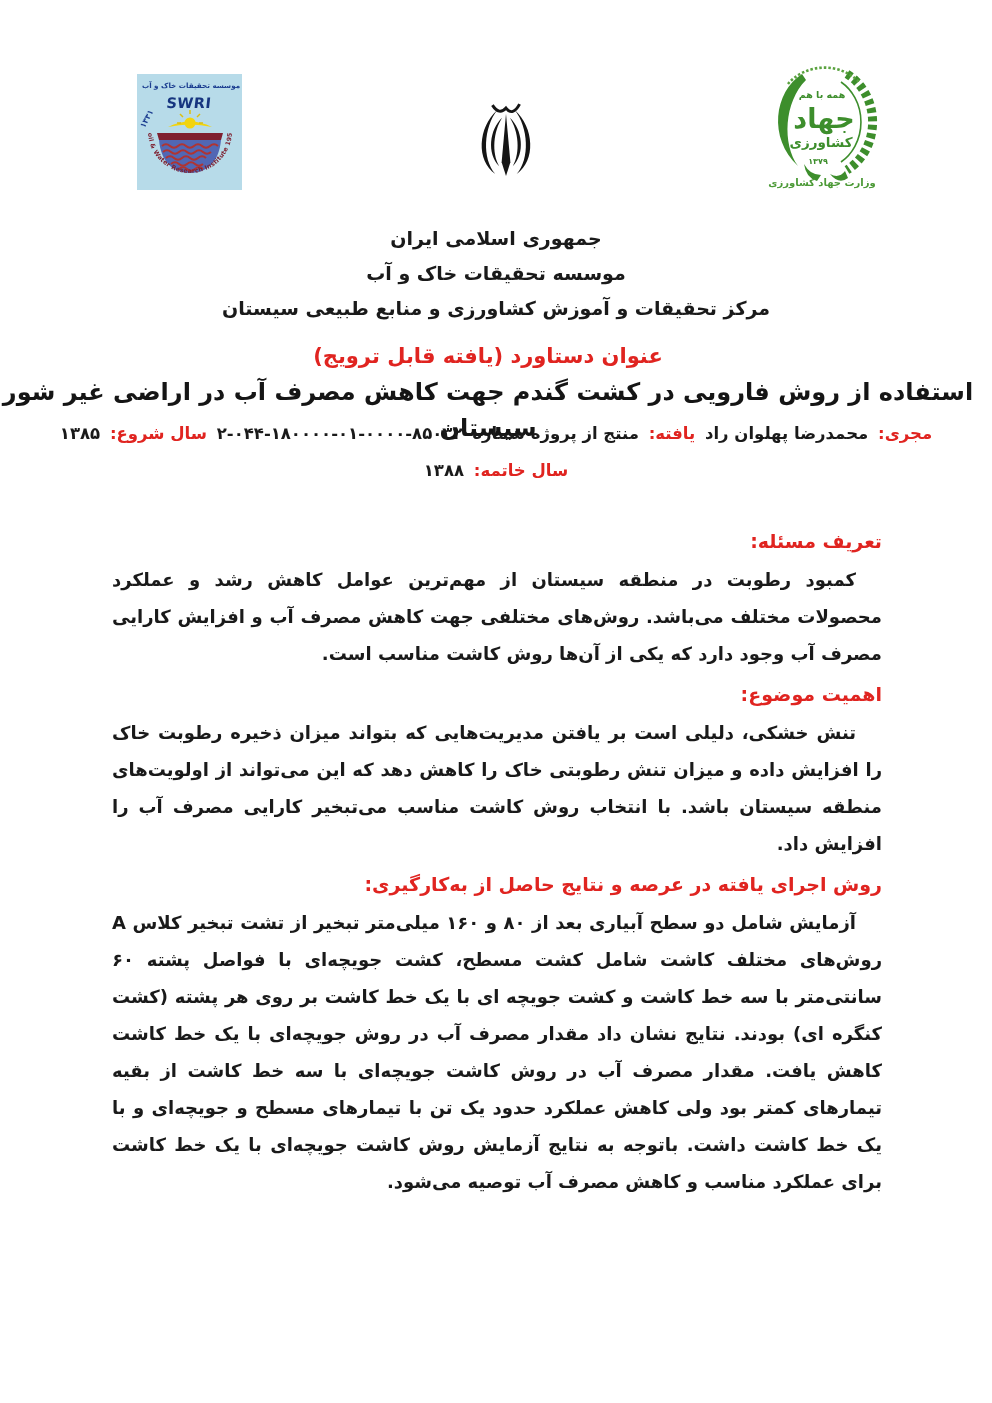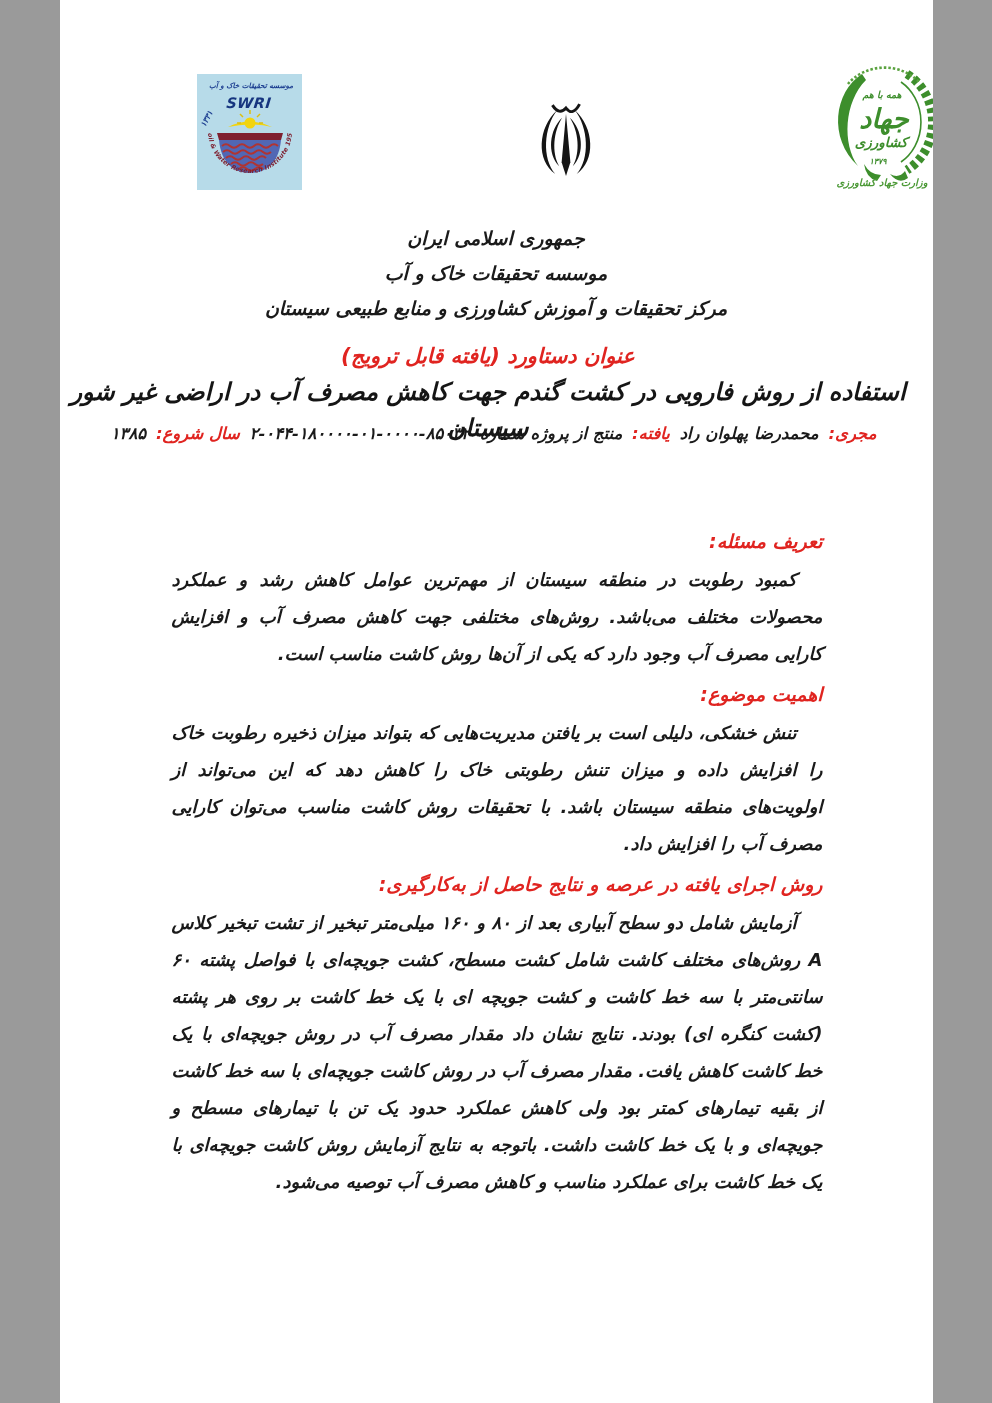--- a/index.html
+++ b/index.html
@@ -1,18 +1,18 @@
 <!DOCTYPE html>
 <html lang="fa" style="--accent: #e02420;"><head>
 <meta charset="utf-8">
 <style>
   html,body{margin:0;padding:0;background:#9a9a9a;}
   .page{
-    position:relative;width:873px;height:1403px;margin:0 auto;background:#ffffff;
-    font-family:"DejaVu Sans",sans-serif;overflow:hidden;color:#1a1a1a;font-style:italic;
+    position:relative;width:992px;height:1403px;margin:0 auto;background:#ffffff;
+    font-family:"DejaVu Sans",sans-serif;overflow:hidden;color:#1a1a1a;
   }
   
   .logo{position:absolute;}
   .logo-swri{left:137px;top:74px;width:105px;height:116px;}
   .logo-emblem{left:474px;top:100px;width:64px;height:82px;}
   .logo-moaj{left:760px;top:60px;width:126px;height:132px;}
   .logo svg{display:block;width:100%;height:100%;}
   .svg-bold{font-family:"DejaVu Sans",sans-serif;font-weight:bold;}
   
   .org-block{
@@ -128,30 +128,34 @@
   <div class="meta-block">
     <div>
       <span class="red">مجری:</span>
       <span class="gap-wide">محمدرضا پهلوان راد</span>
       <span class="red">یافته:</span>
       <span>منتج از پروژه شماره</span>
       <span class="num-ltr">۲-۰۴۴-۱۸۰۰۰۰-۰۱-۰۰۰۰-۸۵۰۳۲</span>
       <span class="red">سال شروع:</span>
       <span>۱۳۸۵</span>
     </div>
+    <div class="row2">
+      <span class="red">سال خاتمه:</span>
+      <span>۱۳۸۸</span>
+    </div>
   </div>
 
   <div class="content">
     <div>
       <div class="sec-heading red">تعریف مسئله:</div>
       <p class="sec-body">کمبود رطوبت در منطقه سیستان از مهم‌ترین عوامل کاهش رشد و عملکرد محصولات مختلف می‌باشد. روش‌های مختلفی جهت کاهش مصرف آب و افزایش کارایی مصرف آب وجود دارد که یکی از آن‌ها روش کاشت مناسب است.</p>
     </div>
     <div>
       <div class="sec-heading red">اهمیت موضوع:</div>
-      <p class="sec-body">تنش خشکی، دلیلی است بر یافتن مدیریت‌هایی که بتواند میزان ذخیره رطوبت خاک را افزایش داده و میزان تنش رطوبتی خاک را کاهش دهد که این می‌تواند از اولویت‌های منطقه سیستان باشد. با تحقیقات روش کاشت مناسب می‌توان کارایی مصرف آب را افزایش داد.</p>
+      <p class="sec-body">تنش خشکی، دلیلی است بر یافتن مدیریت‌هایی که بتواند میزان ذخیره رطوبت خاک را افزایش داده و میزان تنش رطوبتی خاک را کاهش دهد که این می‌تواند از اولویت‌های منطقه سیستان باشد. با انتخاب روش کاشت مناسب می‌تبخیر کارایی مصرف آب را افزایش داد.</p>
     </div>
     <div>
       <div class="sec-heading red">روش اجرای یافته در عرصه و نتایج حاصل از به‌کارگیری:</div>
       <p class="sec-body">آزمایش شامل دو سطح آبیاری بعد از ۸۰ و ۱۶۰ میلی‌متر تبخیر از تشت تبخیر کلاس A روش‌های مختلف کاشت شامل کشت مسطح، کشت جویچه‌ای با فواصل پشته ۶۰ سانتی‌متر با سه خط کاشت و کشت جویچه ای با یک خط کاشت بر روی هر پشته (کشت کنگره ای) بودند. نتایج نشان داد مقدار مصرف آب در روش جویچه‌ای با یک خط کاشت کاهش یافت. مقدار مصرف آب در روش کاشت جویچه‌ای با سه خط کاشت از بقیه تیمارهای کمتر بود ولی کاهش عملکرد حدود یک تن با تیمارهای مسطح و جویچه‌ای و با یک خط کاشت داشت. باتوجه به نتایج آزمایش روش کاشت جویچه‌ای با یک خط کاشت برای عملکرد مناسب و کاهش مصرف آب توصیه می‌شود.</p>
     </div>
   </div>
 
 </div>
 
 </body></html>

